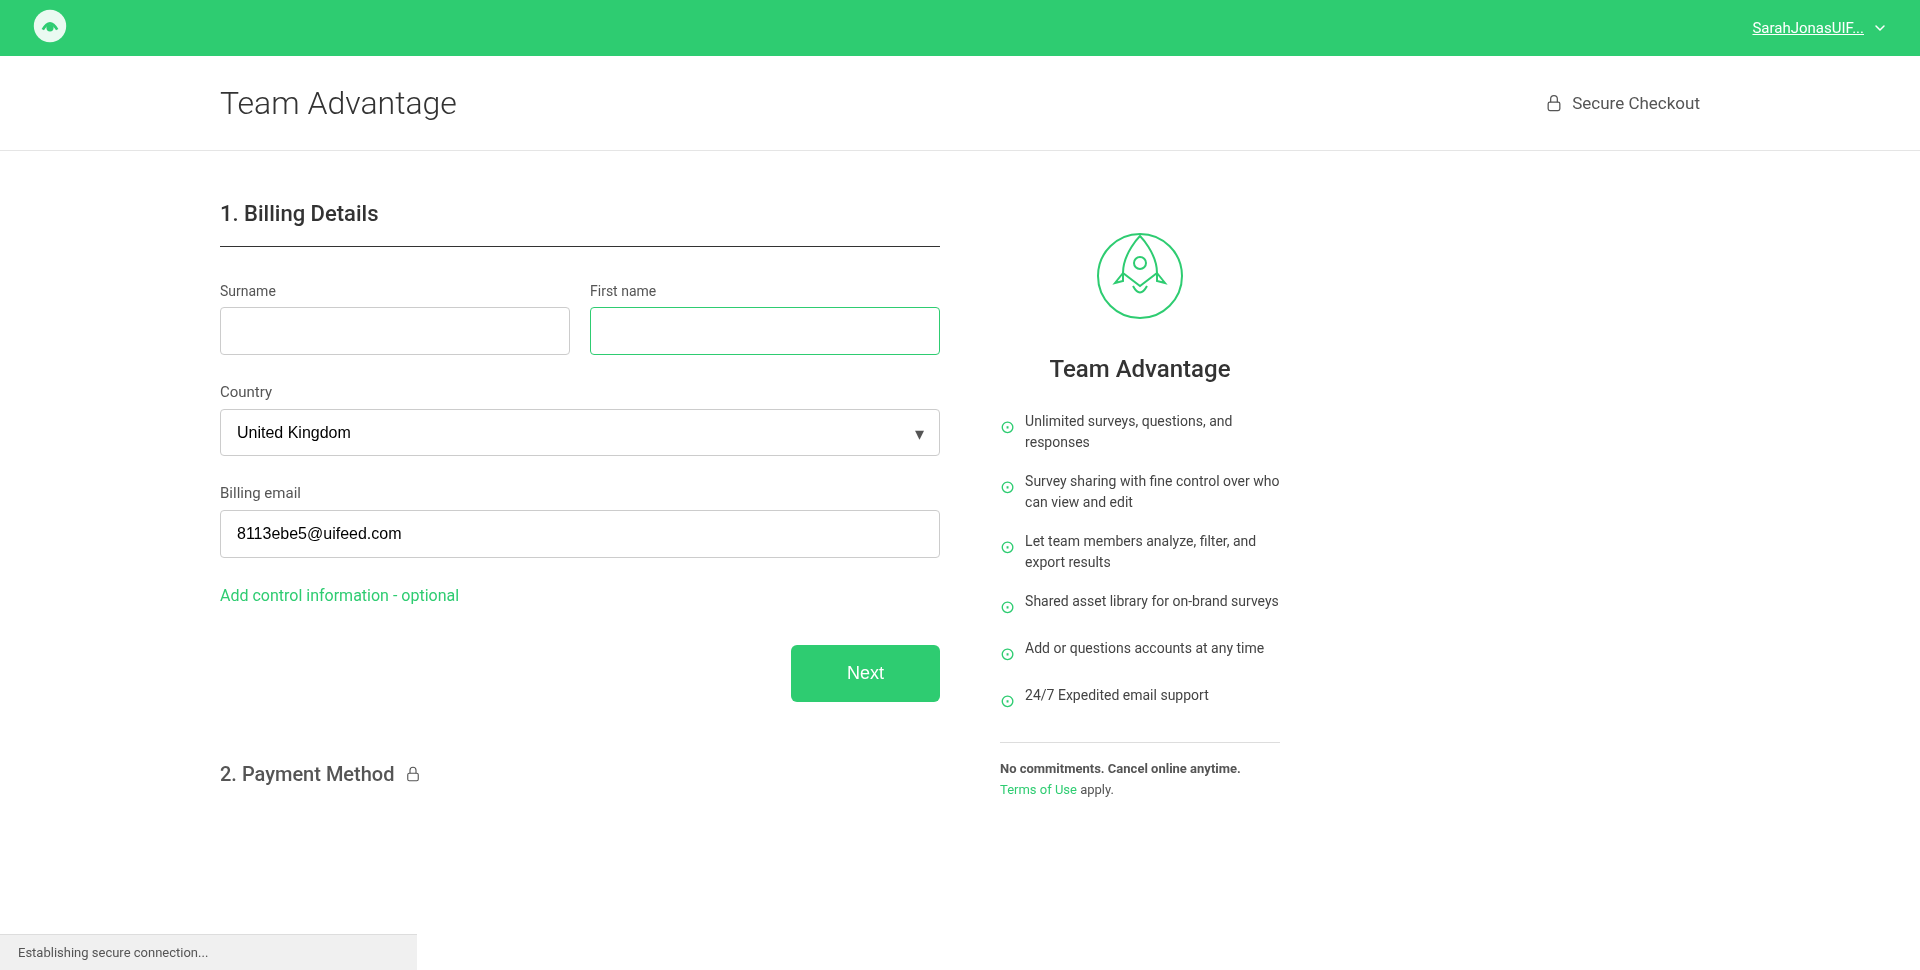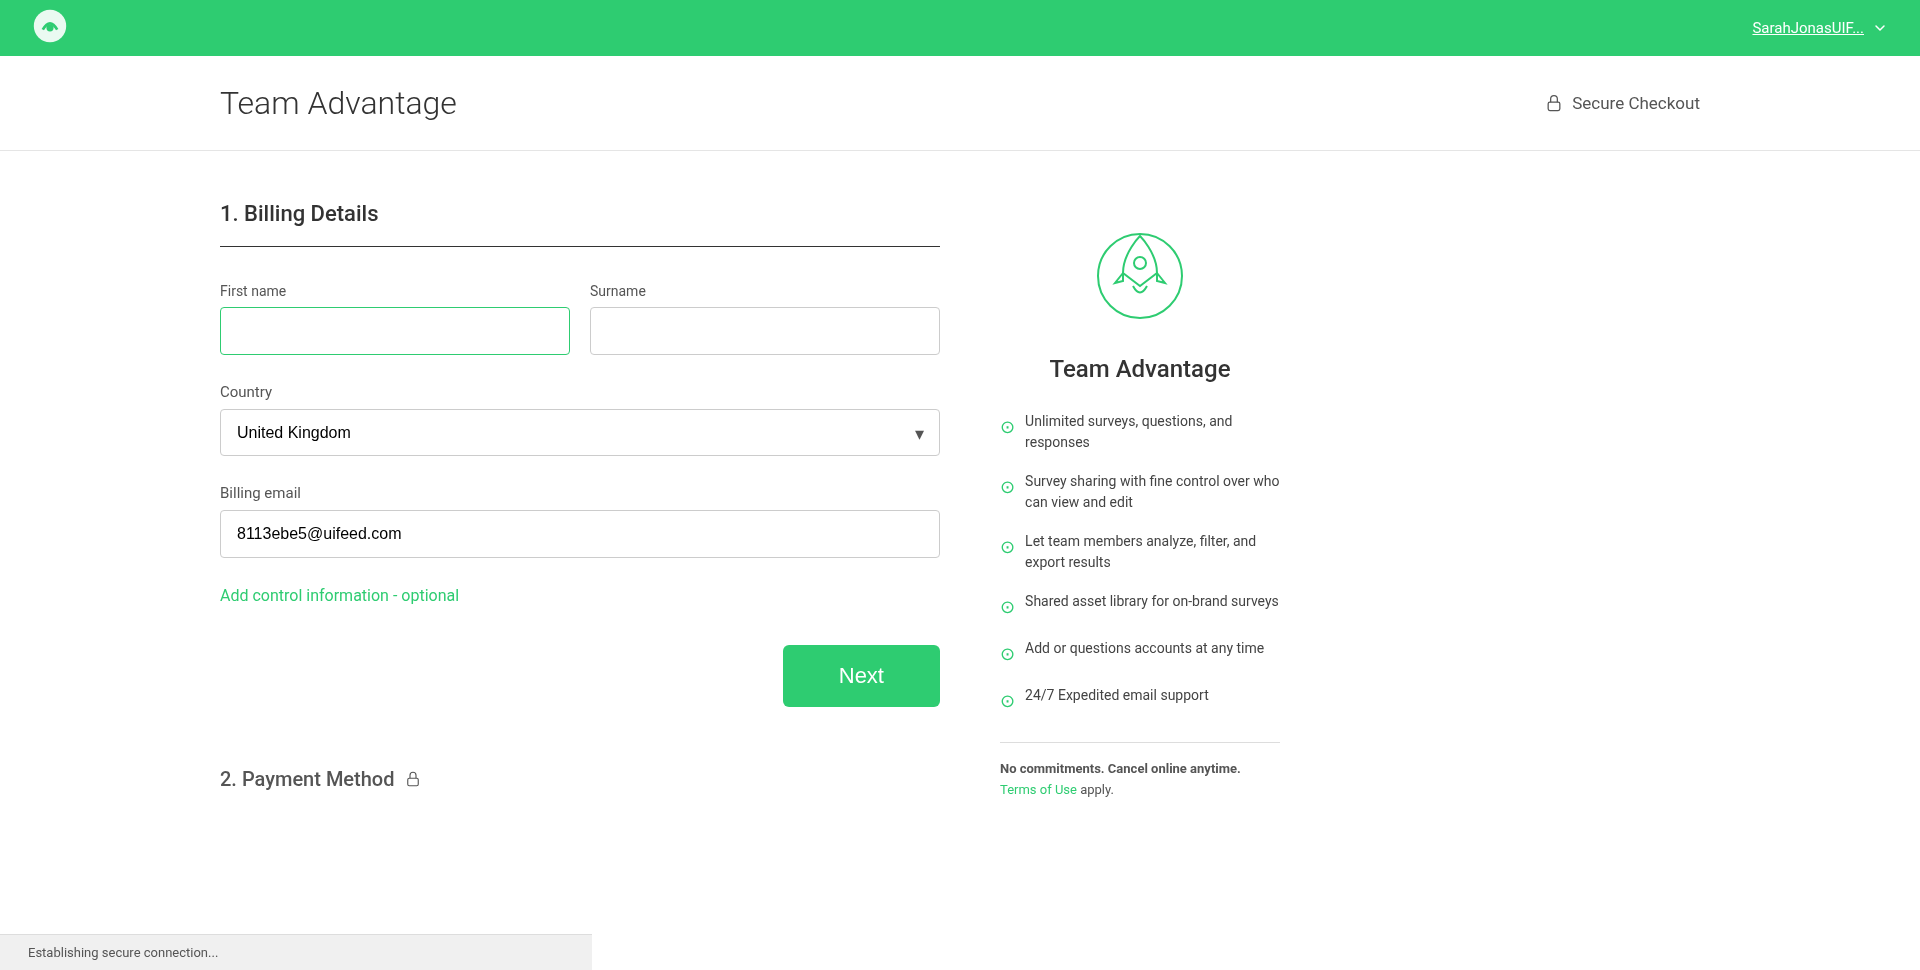--- a/index.html
+++ b/index.html
@@ -154,21 +154,21 @@
       display: flex;
       justify-content: flex-end;
       margin-bottom: 60px;
     }
     .next-btn {
       background: #2ecc71;
       color: #fff;
       border: none;
       border-radius: 6px;
       padding: 18px 56px;
-      font-size: 22px;
+      font-size: 18px;
       font-weight: 500;
       cursor: pointer;
       transition: background 0.2s;
     }
 
     .payment-section-title {
       font-size: 20px;
       font-weight: 500;
       color: #555;
       display: flex;
@@ -229,23 +229,23 @@
     .no-commitments a {
       color: #2ecc71;
       text-decoration: none;
     }
 
     
     .statusbar {
       position: fixed;
       bottom: 0;
       left: 0;
-      width: 592px;
+      width: 417px;
       background: #f0f0f0;
-      padding: 10px 28px;
+      padding: 10px 18px;
       font-size: 13px;
       color: #555;
       border-top: 1px solid #ddd;
     }
   </style>
 </head>
 <body>
 
 <nav class="topnav">
   <div>
@@ -276,26 +276,26 @@
 
 <div class="main-layout">
 
   <div class="form-section">
     <h2 class="section-title">1. Billing Details</h2>
     <hr class="section-divider">
 
     
     <div class="form-row">
       <div class="form-group">
+        <label>Surname</label>
+        <input type="text" value="" style="">
+      </div>
+      <div class="form-group">
         <label>First name</label>
         <input type="text" class="active-field" value="" style="">
-      </div>
-      <div class="form-group">
-        <label>Surname</label>
-        <input type="text" value="" style="">
       </div>
     </div>
 
     
     <div class="form-group-full">
       <label>Country</label>
       <div class="select-wrapper">
         <select>
           <option>United Kingdom</option>
           <option>United States</option>

